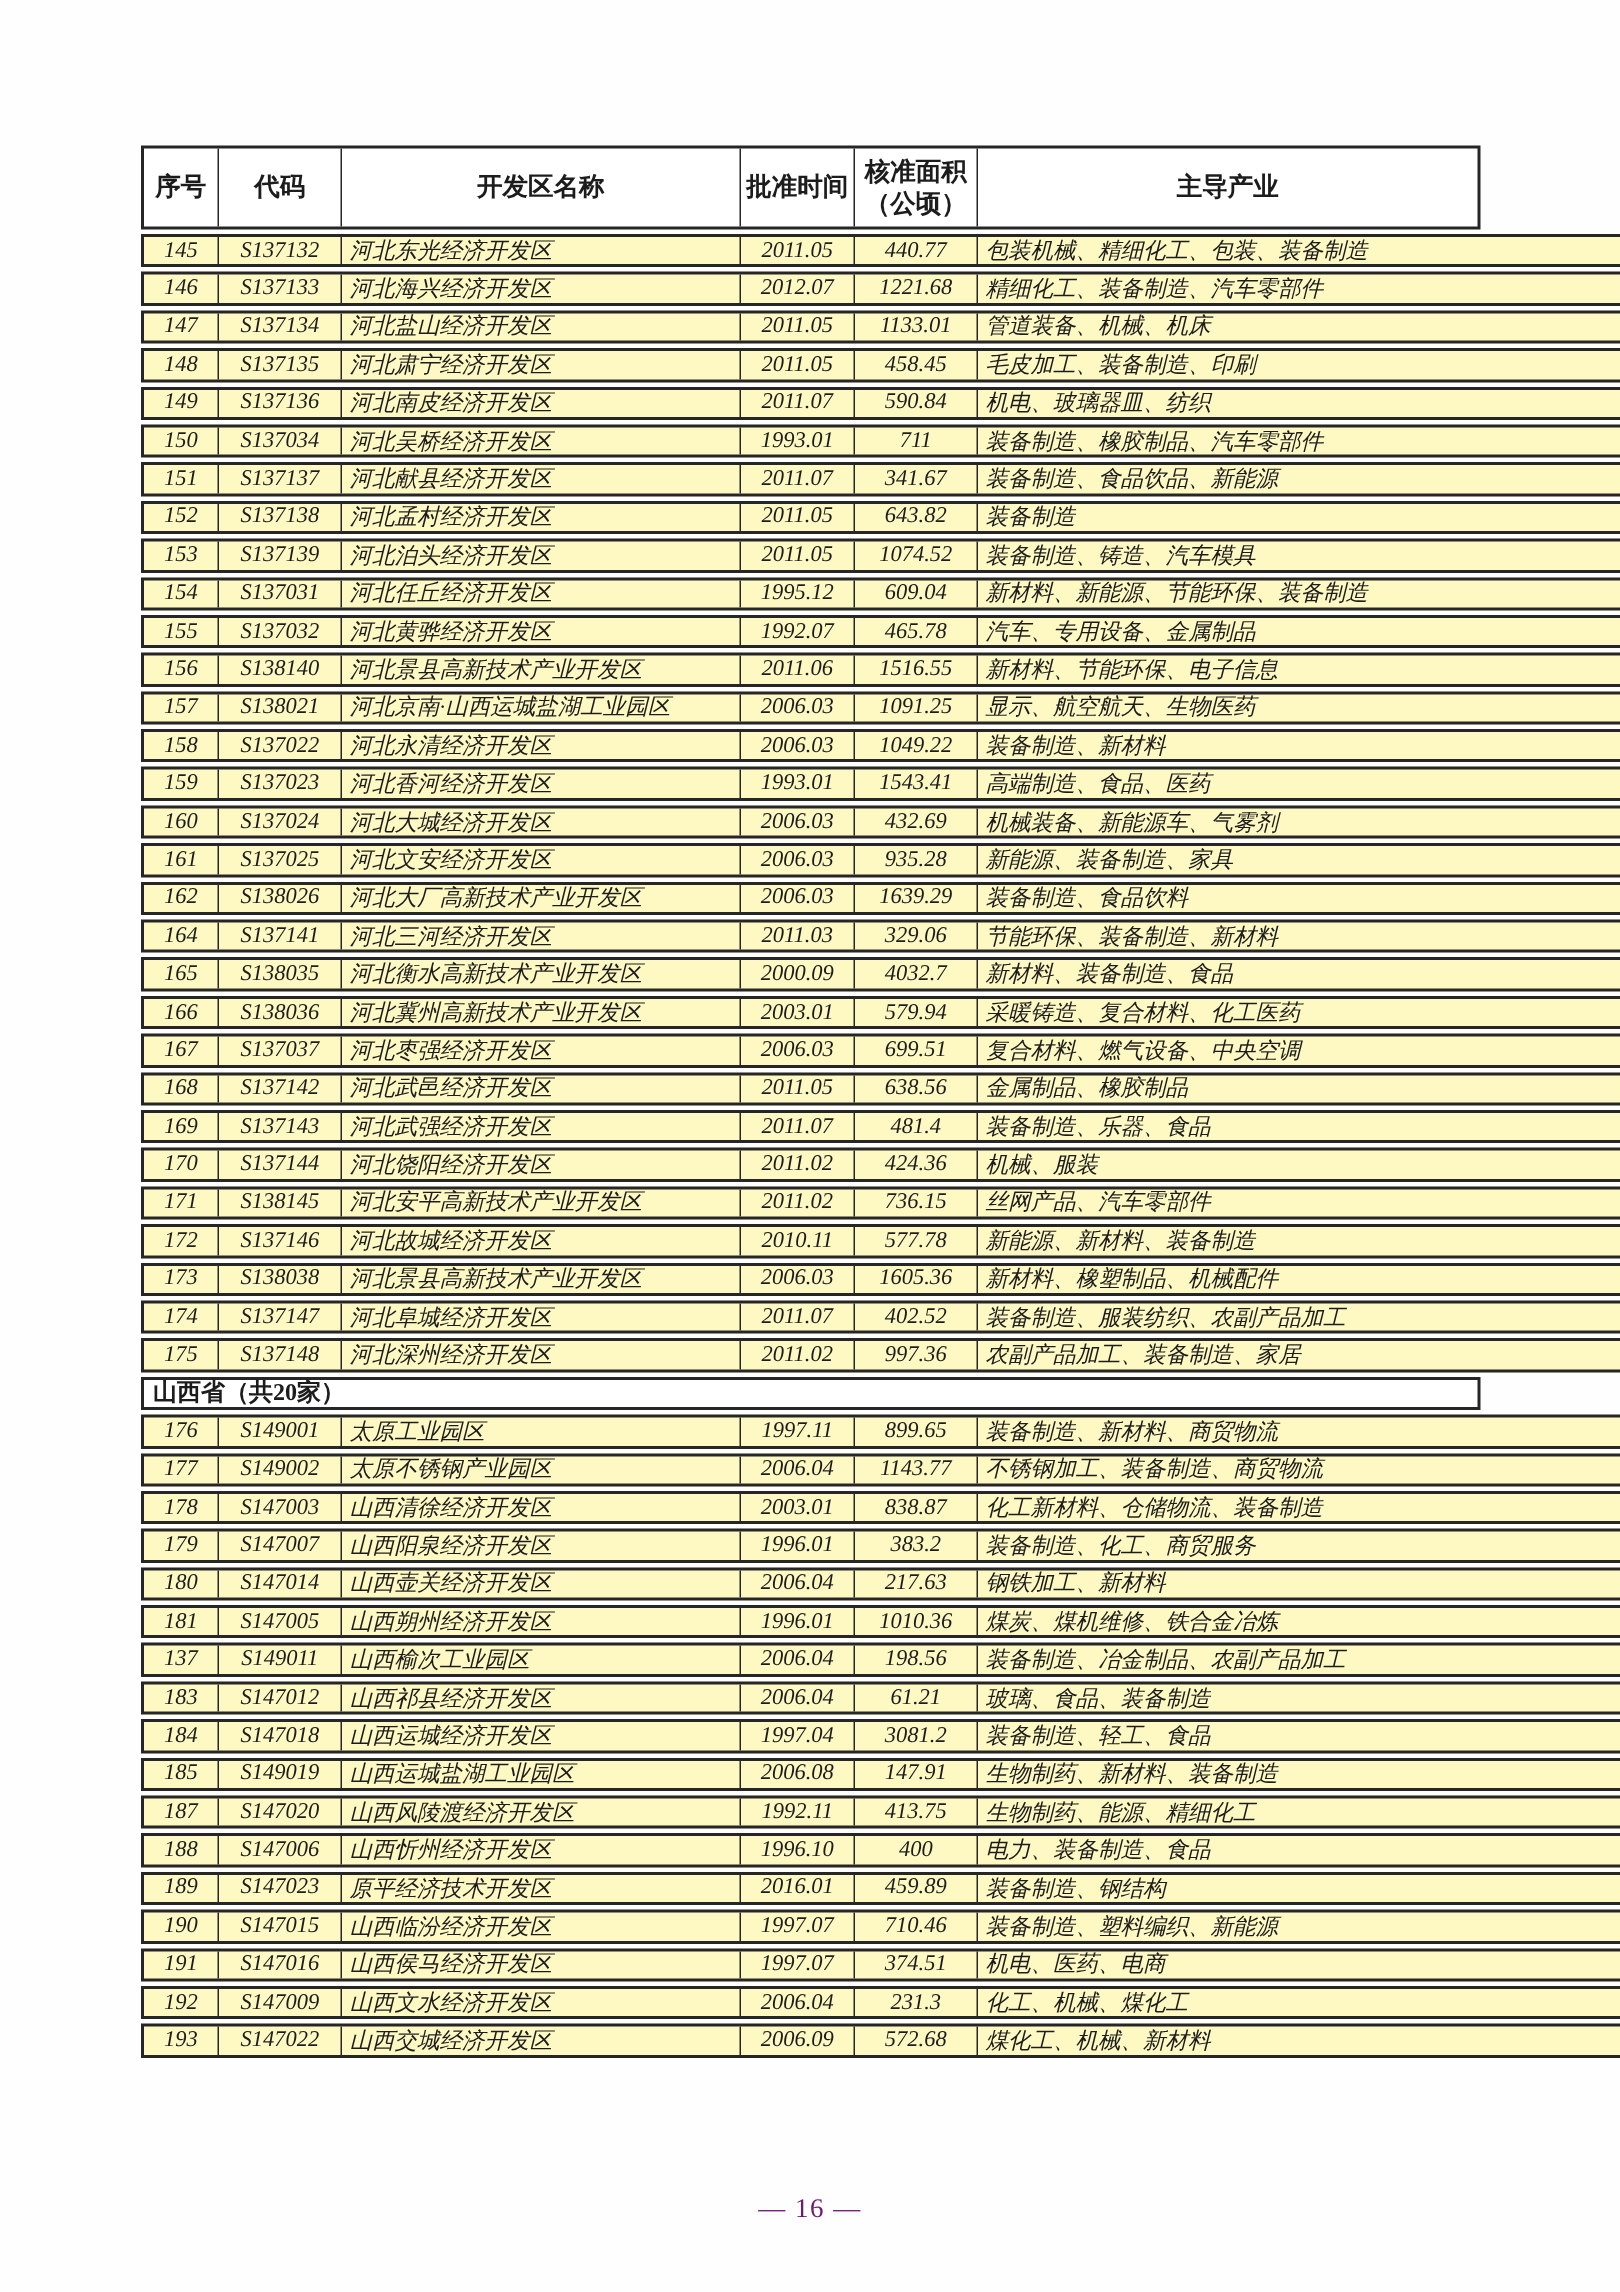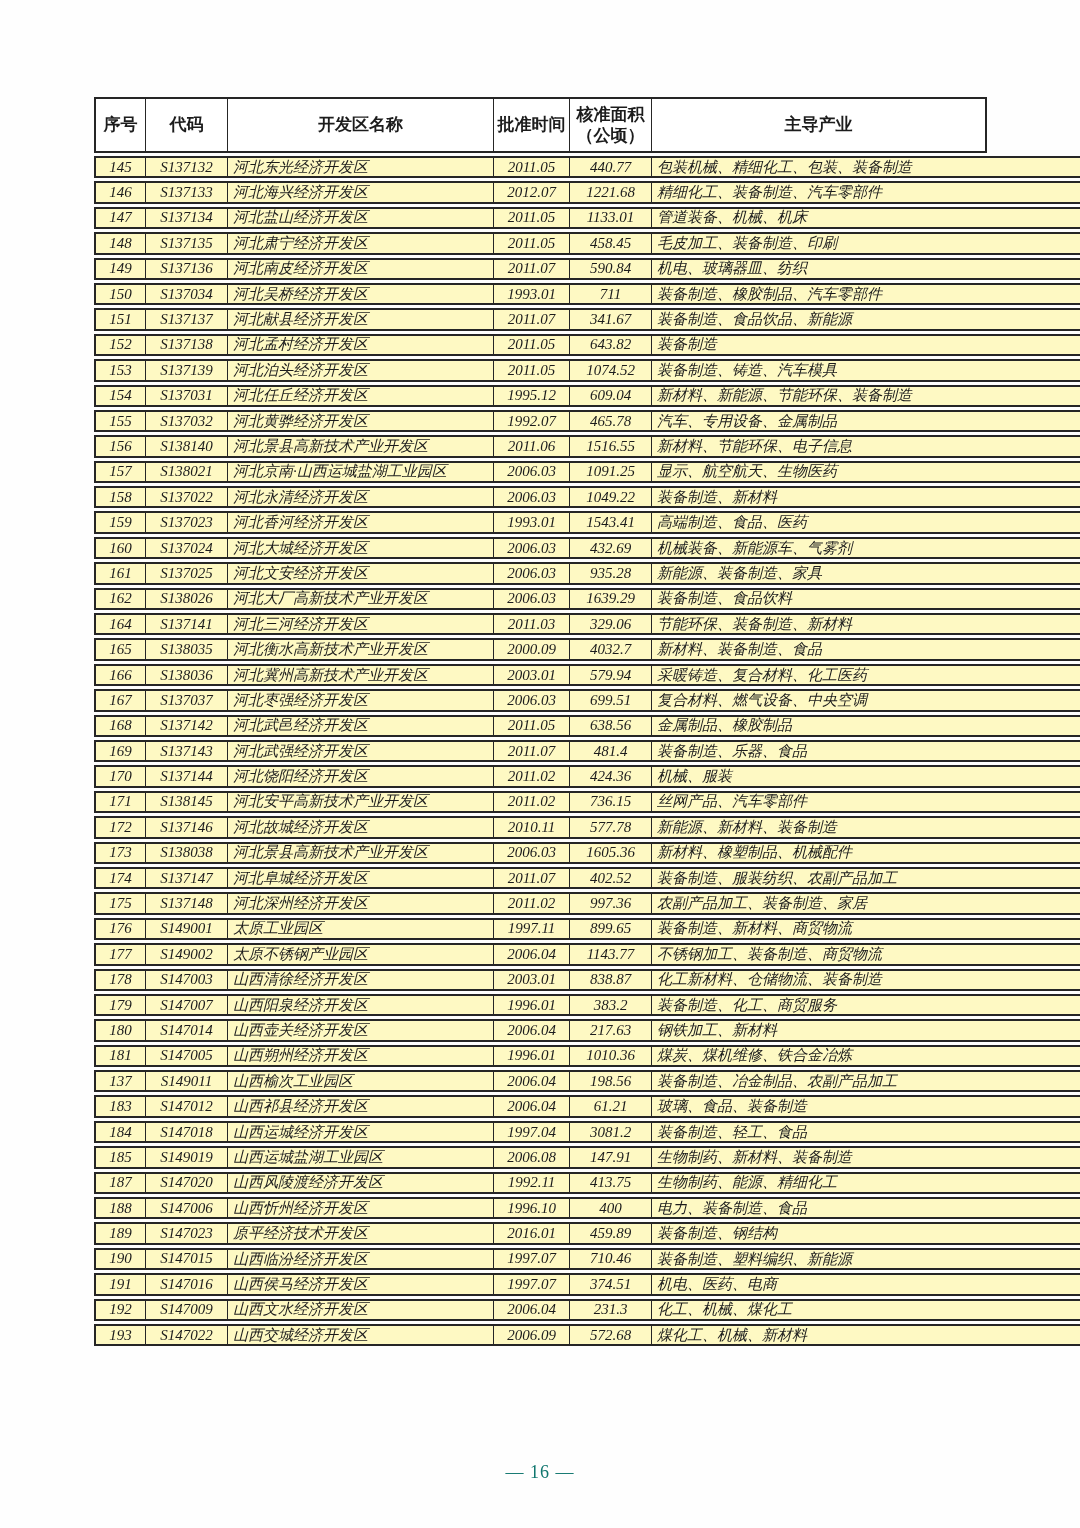--- a/index.html
+++ b/index.html
@@ -52,21 +52,21 @@
   .cell.left{justify-content:flex-start;padding-left:5px;}
   .c0{width:50px;}
   .c1{width:82px;}
   .c2{width:266px;}
   .c3{width:76px;}
   .c4{width:82px;}
   .c5{flex:1;border-right:none;}
   .hcell{white-space:pre-line;text-align:center;line-height:1.25;}
   .footer{
     position:absolute;left:0;top:1462px;width:100%;
-    text-align:center;font-size:18px;color:#0f766e;
+    text-align:center;font-size:18px;color:#701a75;
     letter-spacing:1px;
   }
 </style>
 </head>
 <body>
 
 <div class="page">
   <div class="table">
     <div class="header-row">
       <div class="cell c0 hcell">序号</div>
@@ -311,20 +311,21 @@
           <div class="cell c5 left">装备制造、服装纺织、农副产品加工</div>
         </div>
         <div class="row">
           <div class="cell c0">175</div>
           <div class="cell c1">S137148</div>
           <div class="cell c2 left">河北深州经济开发区</div>
           <div class="cell c3">2011.02</div>
           <div class="cell c4">997.36</div>
           <div class="cell c5 left">农副产品加工、装备制造、家居</div>
         </div>
+        <div class="section-row">山西省（共20家）</div>
         <div class="row">
           <div class="cell c0">176</div>
           <div class="cell c1">S149001</div>
           <div class="cell c2 left">太原工业园区</div>
           <div class="cell c3">1997.11</div>
           <div class="cell c4">899.65</div>
           <div class="cell c5 left">装备制造、新材料、商贸物流</div>
         </div>
         <div class="row">
           <div class="cell c0">177</div>

